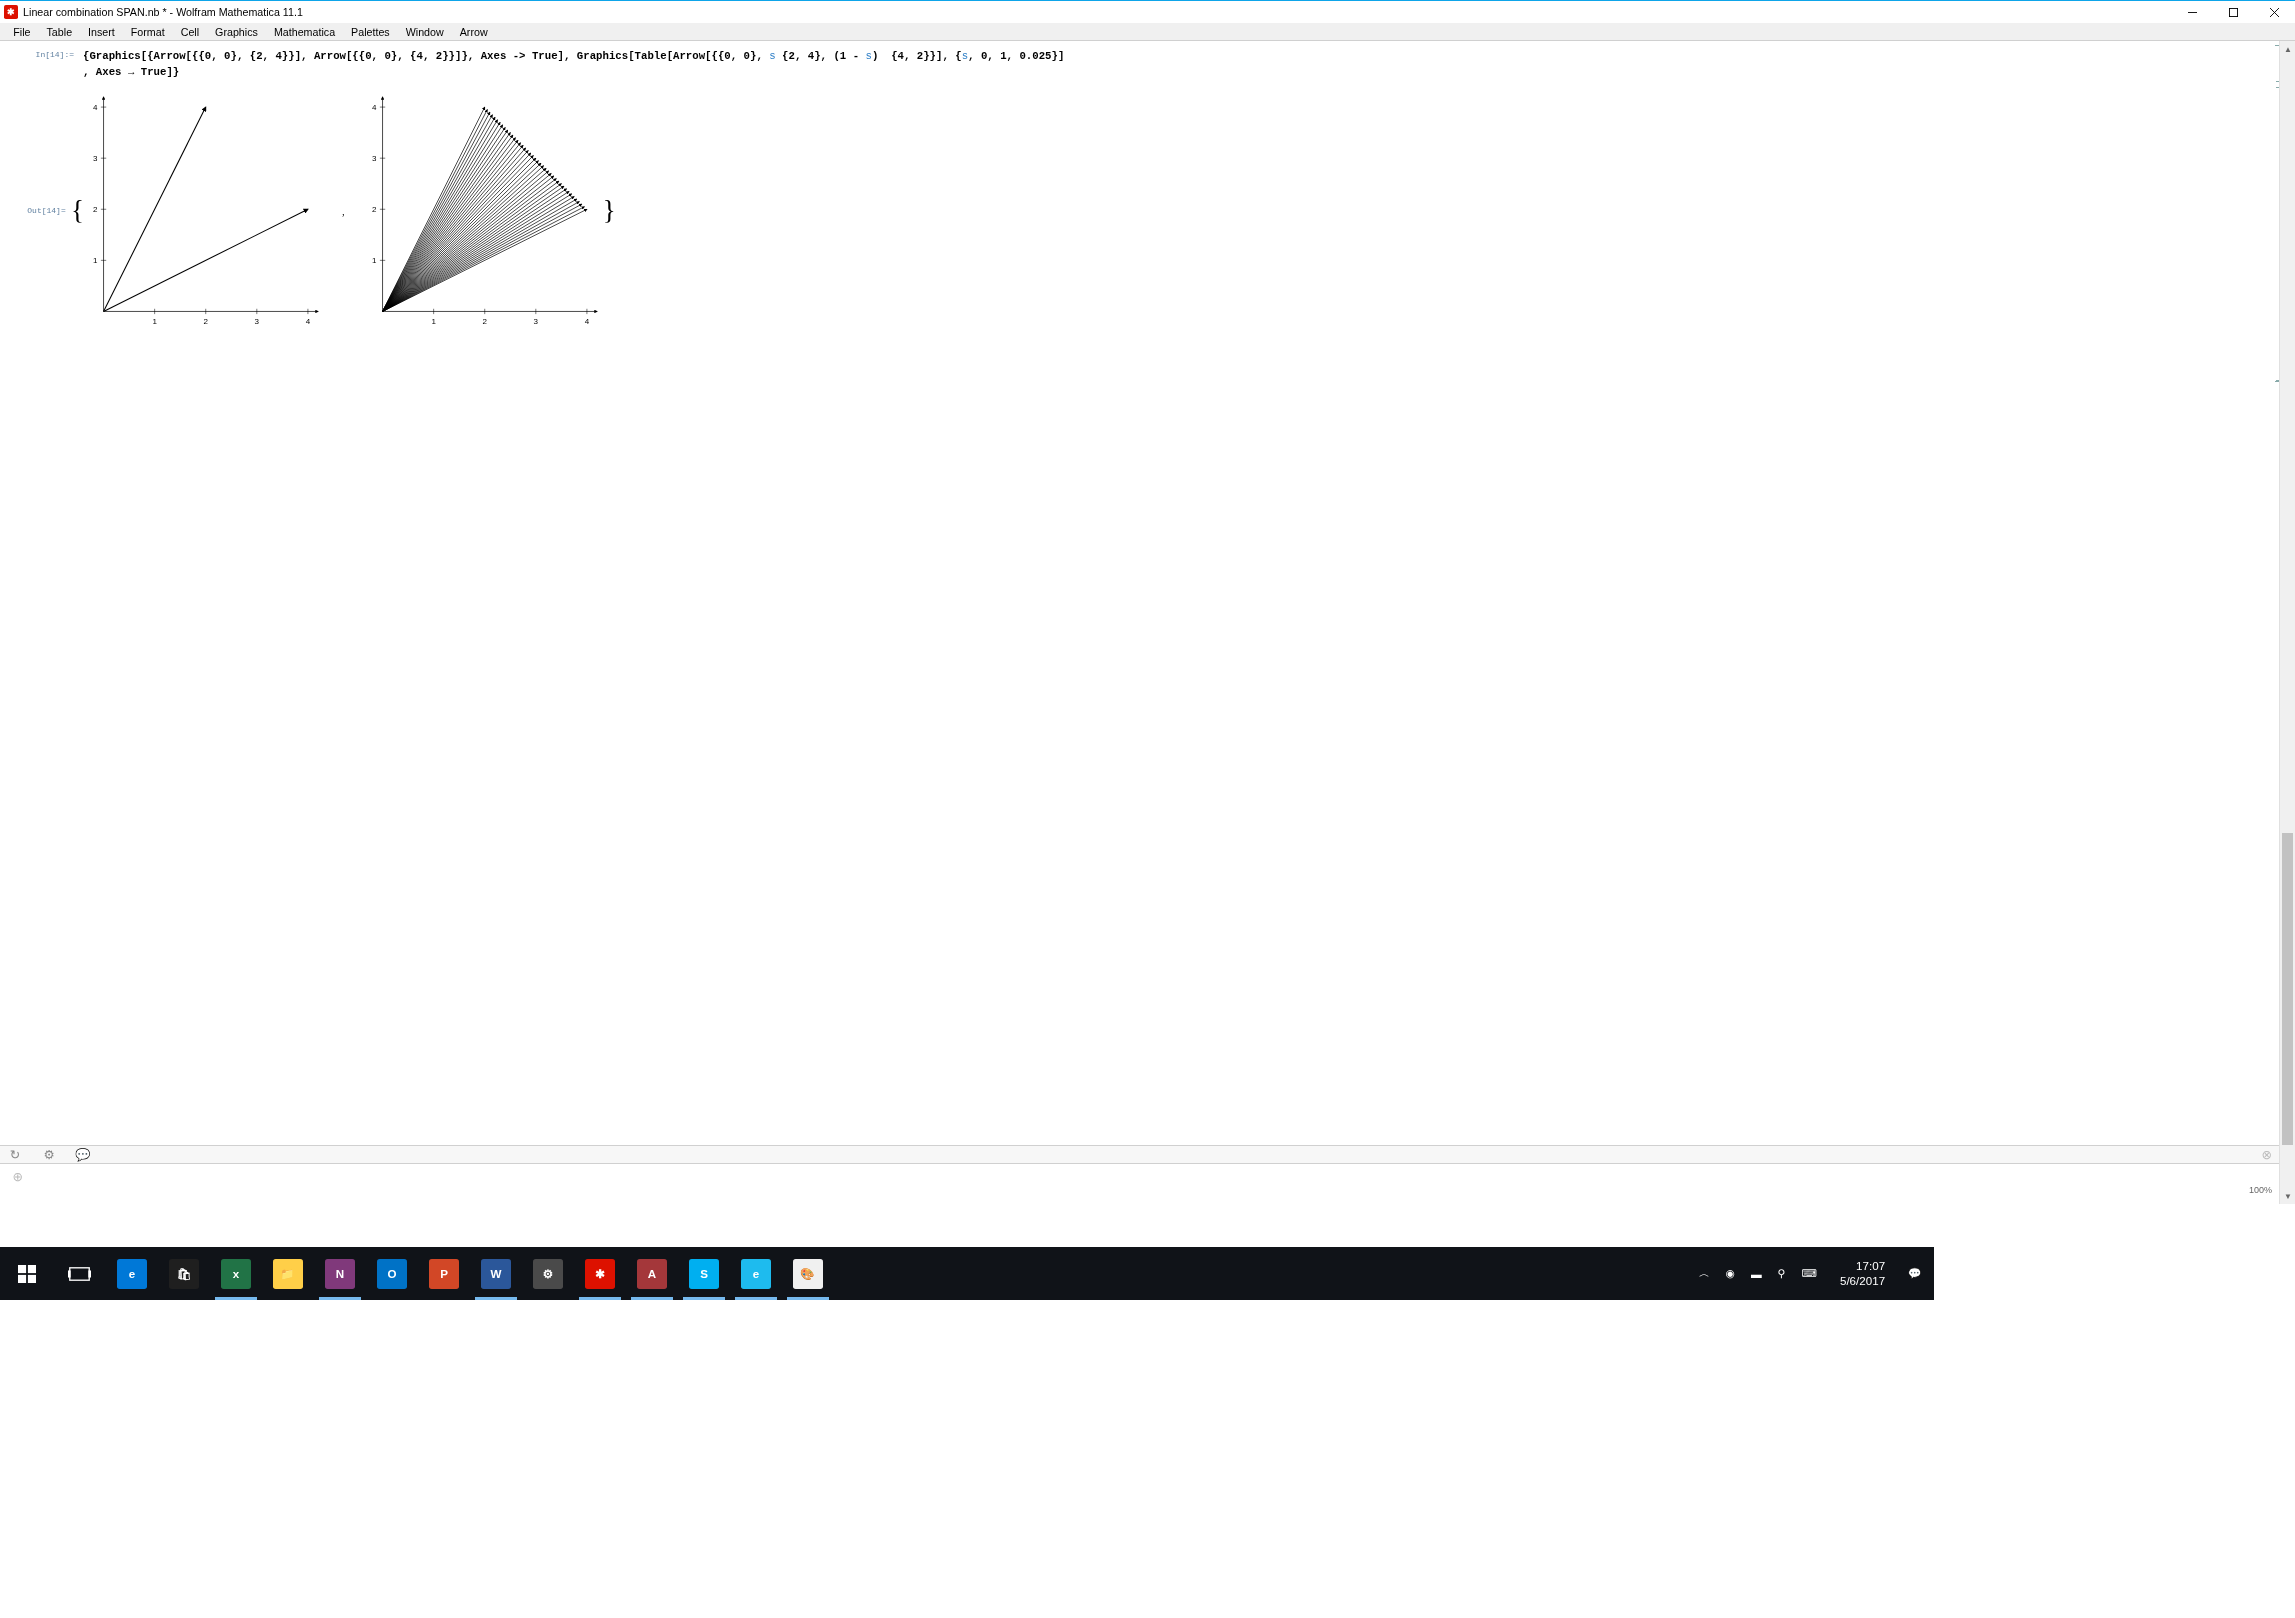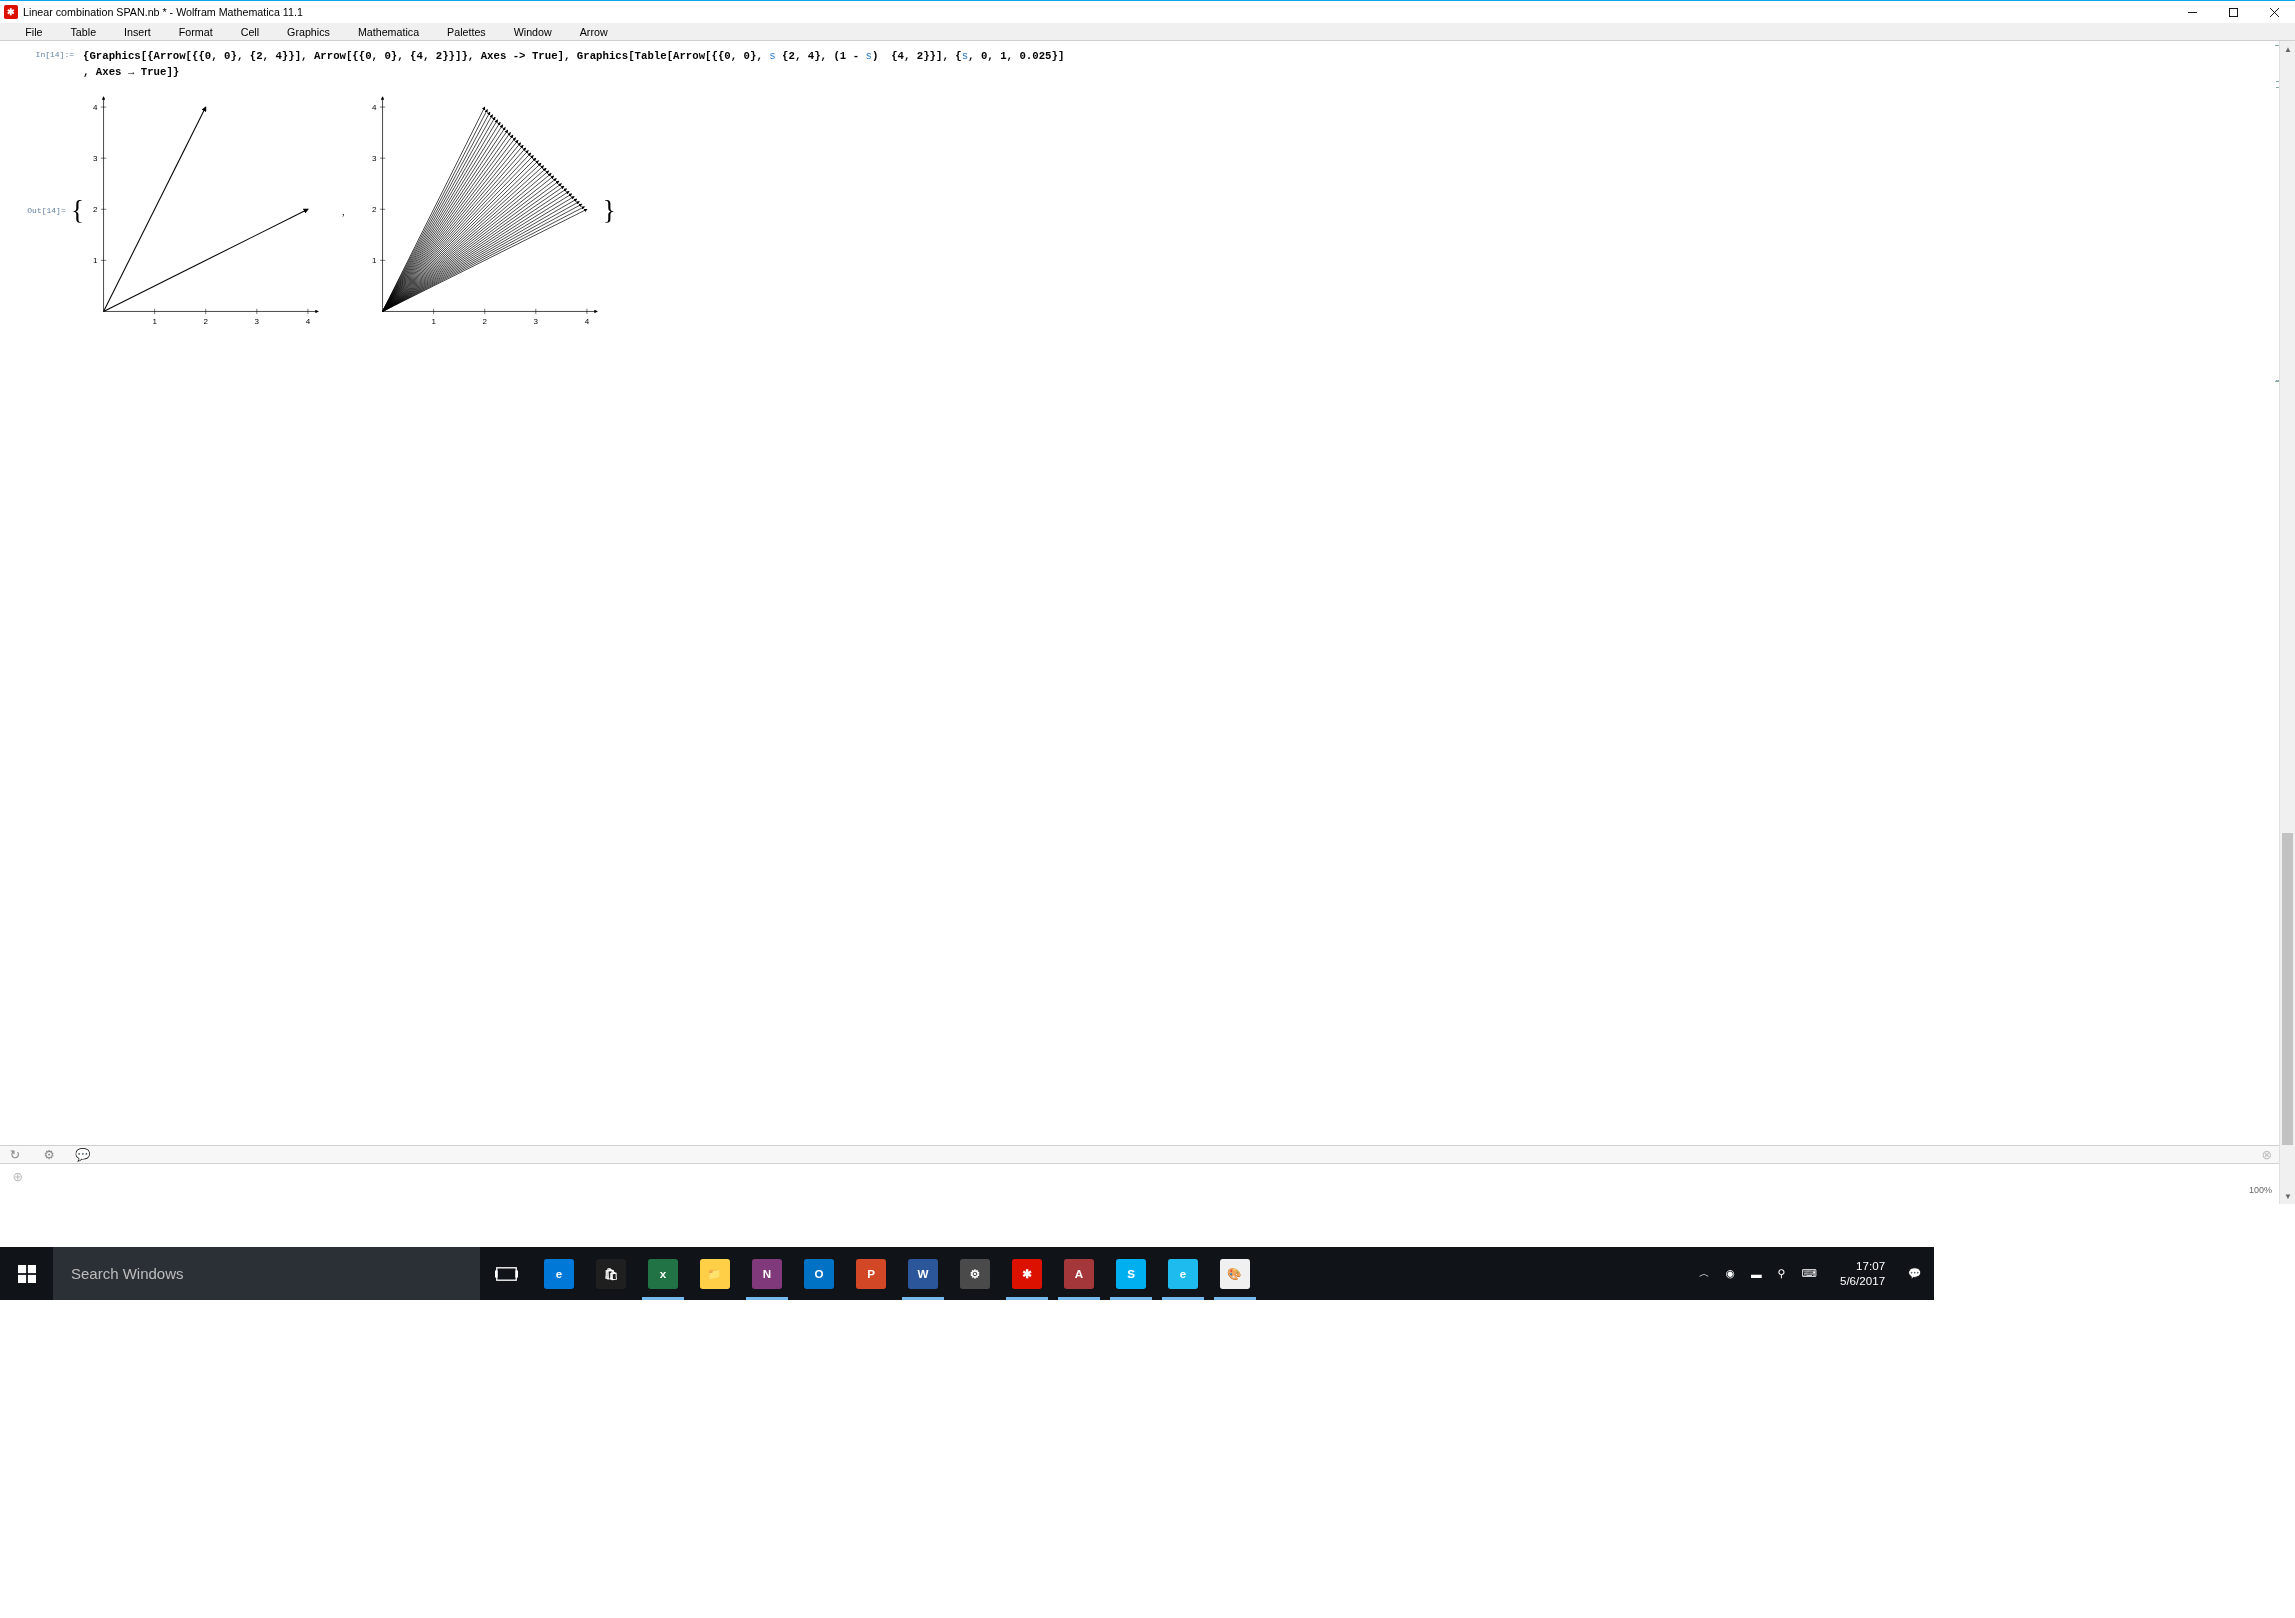--- a/index.html
+++ b/index.html
@@ -7,21 +7,21 @@
 
   
   .titlebar { height: 23px; background: #fff; border-top: 1.8px solid #0ea5e9; display: flex; align-items: center; padding-left: 3.6px; }
   .titlebar .icon-app { width: 14.2px; height: 14.2px; background: #dd1100; display: inline-flex; align-items: center; justify-content: center; color: #fff; font-size: 9px; font-weight: bold; border-radius: 1.8px; margin-right: 5.3px; }
   .titlebar .title-text { font-size: 10.7px; color: #000; }
   .titlebar .win-controls { margin-left: auto; display: flex; }
   .titlebar .win-btn { width: 41px; height: 23px; display: flex; align-items: center; justify-content: center; color: #000; }
 
   
   .menubar { height: 18px; background: #f0f0f0; border-bottom: 0.9px solid #d0d0d0; display: flex; align-items: center; padding-left: 5.3px; gap: 0; }
-  .menubar .menu-item { padding: 1.8px 8px; font-size: 10.7px; color: #000; margin-left: 12px; }
+  .menubar .menu-item { padding: 1.8px 8px; font-size: 10.7px; color: #000; }
 
   
   .notebook { position: relative; height: 1163px; background: #fff; overflow: hidden; }
   .cell-bracket { position: absolute; right: 10.7px; top: 3.6px; width: 9px; height: 337px; border-right: 0.9px solid #8aa; border-top: 0.9px solid #8aa; border-bottom: 0.9px solid #8aa; }
   .cell-bracket-input { position: absolute; right: 14.2px; top: 3.6px; width: 5.3px; height: 37px; border-right: 0.9px solid #8aa; border-top: 0.9px solid #8aa; border-bottom: 0.9px solid #8aa; }
   .cell-bracket-output { position: absolute; right: 14.2px; top: 46px; width: 5.3px; height: 294px; border-right: 0.9px solid #8aa; border-top: 0.9px solid #8aa; border-bottom: 0.9px solid #8aa; }
 
   .input-row { display: flex; padding: 7.1px 27px 1.8px 18px; margin-left: 12px; }
   .in-label { color: #6080a0; font-size: 8px; font-family: "Courier New", monospace; width: 53px; text-align: right; padding-right: 9px; padding-top: 1.8px; }
   .in-code { font-family: "Courier New", monospace; font-size: 10.7px; font-weight: bold; color: #000; white-space: pre-wrap; line-height: 1.5; }
@@ -246,23 +246,20 @@
 
 <div class="taskbar" style="top:1247px;">
   <div class="start">
     <svg width="18" height="18" viewBox="0 0 20 20">
       <rect x="0" y="0" width="9" height="9" fill="#fff"></rect>
         <rect x="11" y="0" width="9" height="9" fill="#fff"></rect>
       <rect x="0" y="11" width="9" height="9" fill="#fff"></rect>
         <rect x="11" y="11" width="9" height="9" fill="#fff"></rect>
     </svg>
   </div>
-  <div class="search">
-    <span>Search Windows</span>
-  </div>
   <div class="taskview">
     <svg width="23" height="18" viewBox="0 0 26 20">
       <rect x="2" y="3" width="22" height="14" fill="none" stroke="#fff" stroke-width="1.5"></rect>
       <rect x="0" y="6" width="3" height="8" fill="#fff"></rect>
         <rect x="23" y="6" width="3" height="8" fill="#fff"></rect>
     </svg>
   </div>
   <div id="task-apps" style="display:flex;">
       <div class="app">
         <div class="app-badge" style="background: rgb(0, 120, 215);">e</div>

